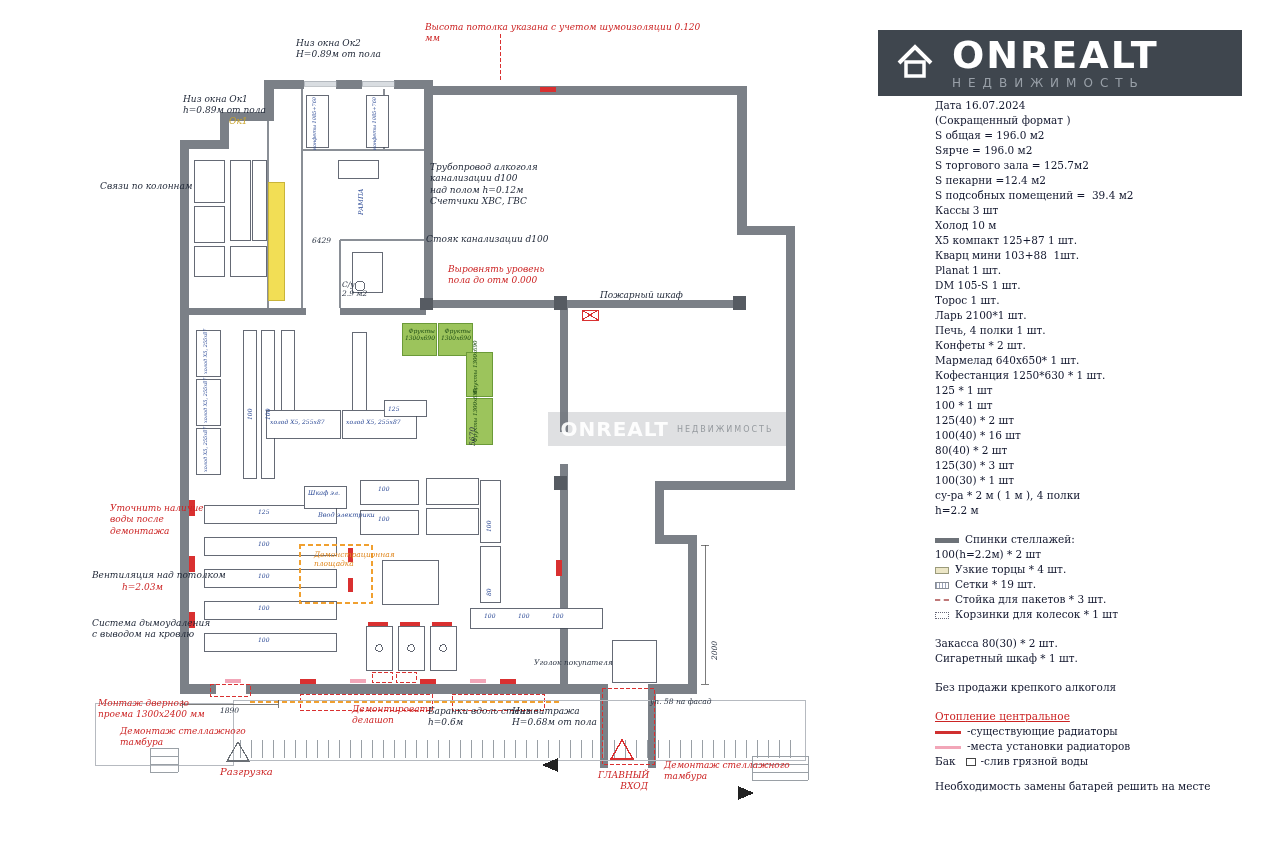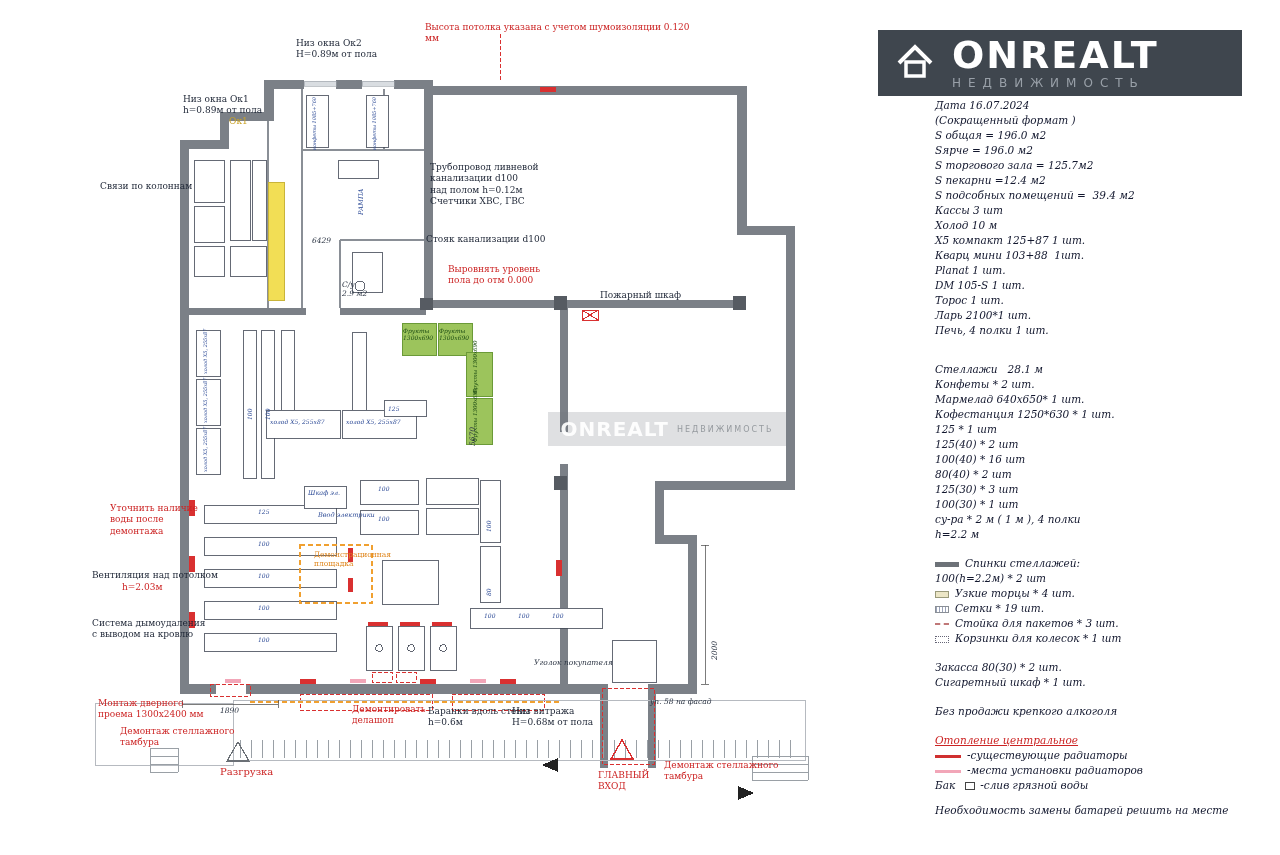--- a/index.html
+++ b/index.html
@@ -1,35 +1,35 @@
 <!DOCTYPE html>
 <html><head>
 <meta charset="utf-8">
 <style>
   *{margin:0;padding:0;box-sizing:border-box}
   body{background:#fff;font-family:"DejaVu Serif",serif}
   .stage{position:relative;width:1280px;height:855px;background:#fff;overflow:hidden}
   .plan-svg{position:absolute;left:0;top:0}
-  .ann{position:absolute;font-size:9px;line-height:1.25;color:#1d2535;white-space:pre-line}
+  .ann{position:absolute;font-style:italic;font-size:9px;line-height:1.25;color:#1d2535;white-space:pre-line}
   .red{color:#cc2424}
   .orange{color:#e08820}
   .gold{color:#c9a227}
   .ann.big{font-size:10px}
   .fix{position:absolute;font-style:italic;font-size:6.5px;line-height:1.15;color:#2c4a96;white-space:pre-line}
   .fix.green{color:#1e4d14}
   .f5{font-size:5px}
   .f55{font-size:5.5px}
   .vrot{transform:rotate(-90deg);transform-origin:0 0;white-space:nowrap}
-  .center{text-align:left}
+  .center{text-align:right}
   .dim{position:absolute;font-style:italic;font-size:7.5px;color:#2b3443;white-space:pre-line}
   .logo{position:absolute;left:878px;top:30px;width:364px;height:66px;background:#3f464e;display:flex;align-items:center;padding:0 14px;gap:14px}
   .logo-text{display:flex;flex-direction:column;justify-content:center}
   .logo-brand{font-family:"DejaVu Sans",sans-serif;font-weight:bold;font-size:38px;color:#fff;letter-spacing:2px;line-height:1.05}
   .logo-sub{font-family:"DejaVu Sans",sans-serif;font-size:12px;color:#99a0a8;letter-spacing:7px;margin-top:1px}
-  .panel{position:absolute;left:935px;top:98px;width:320px;font-style:italic;font-size:10.5px;line-height:15px;color:#12172e}
+  .panel{position:absolute;left:935px;top:98px;width:320px;font-size:10.5px;line-height:15px;color:#12172e}
   .panel .line{white-space:pre}
   .gap24{margin-top:24px}.gap14{margin-top:14px}.gap10{margin-top:10px}
   .sw{display:inline-block;vertical-align:middle;margin-right:6px}
   .sw-back{width:24px;height:5px;background:#6d7278}
   .sw-narrow{width:14px;height:7px;background:#ece6c6;border:1px solid #9a9a7a}
   .sw-mesh{width:14px;height:7px;border:1px solid #8a8f96;background:repeating-linear-gradient(90deg,#9aa2b8 0,#9aa2b8 1px,#fff 1px,#fff 3px)}
   .sw-stand{width:14px;height:0;border-top:2px dashed #c07878}
   .sw-basket{width:14px;height:7px;border:1px dotted #667}
   .sw-rad-exist{width:26px;height:3px;background:#d03030}
   .sw-rad-new{width:26px;height:3px;background:#f2a6b8}
@@ -227,21 +227,21 @@
     <span class="wm-sub">НЕДВИЖИМОСТЬ</span>
   </div>
 
   <div class="ann red" style="left:425px;top:22px;width:280px">Высота потолка указана с учетом шумоизоляции 0.120 мм</div>
   <div class="ann" style="left:296px;top:38px">Низ окна Ок2
 H=0.89м от пола</div>
   <div class="ann" style="left:183px;top:94px">Низ окна Ок1
 h=0.89м от пола</div>
   <div class="ann gold" style="left:229px;top:116px">Ок1</div>
   <div class="ann" style="left:100px;top:181px">Связи по колоннам</div>
-  <div class="ann" style="left:430px;top:162px;width:170px">Трубопровод ливневой канализации d100
+  <div class="ann" style="left:430px;top:162px;width:170px">Трубопровод алкоголя канализации d100
 над полом h=0.12м</div>
   <div class="ann" style="left:430px;top:196px">Счетчики ХВС, ГВС</div>
   <div class="ann" style="left:426px;top:234px">Стояк канализации d100</div>
   <div class="ann red" style="left:448px;top:264px">Выровнять уровень
 пола до отм 0.000</div>
   <div class="ann" style="left:600px;top:290px">Пожарный шкаф</div>
   <div class="ann red" style="left:110px;top:503px">Уточнить наличие
 воды после
 демонтажа</div>
   <div class="ann" style="left:92px;top:570px">Вентиляция над потолком</div>
@@ -331,25 +331,25 @@
     <div class="line">Кассы 3 шт</div>
     <div class="line">Холод 10 м</div>
     <div class="line">Х5 компакт 125+87 1 шт.</div>
     <div class="line">Кварц мини 103+88  1шт.</div>
     <div class="line">Planat 1 шт.</div>
     <div class="line">DM 105-S 1 шт.</div>
     <div class="line">Торос 1 шт.</div>
     <div class="line">Ларь 2100*1 шт.</div>
     <div class="line">Печь, 4 полки 1 шт.</div>
 
-    <div class="line gap24">Стеллажи   28.1 м</div>
     <div class="line">Конфеты * 2 шт.</div>
     <div class="line">Мармелад 640х650* 1 шт.</div>
     <div class="line">Кофестанция 1250*630 * 1 шт.</div>
     <div class="line">125 * 1 шт</div>
+    <div class="line">100 * 1 шт</div>
     <div class="line">125(40) * 2 шт</div>
     <div class="line">100(40) * 16 шт</div>
     <div class="line">80(40) * 2 шт</div>
     <div class="line">125(30) * 3 шт</div>
     <div class="line">100(30) * 1 шт</div>
     <div class="line">су-ра * 2 м ( 1 м ), 4 полки</div>
     <div class="line">h=2.2 м</div>
 
     <div class="line gap14"><span class="sw sw-back"></span><span>Спинки стеллажей:</span></div>
     <div class="line">100(h=2.2м) * 2 шт</div>

